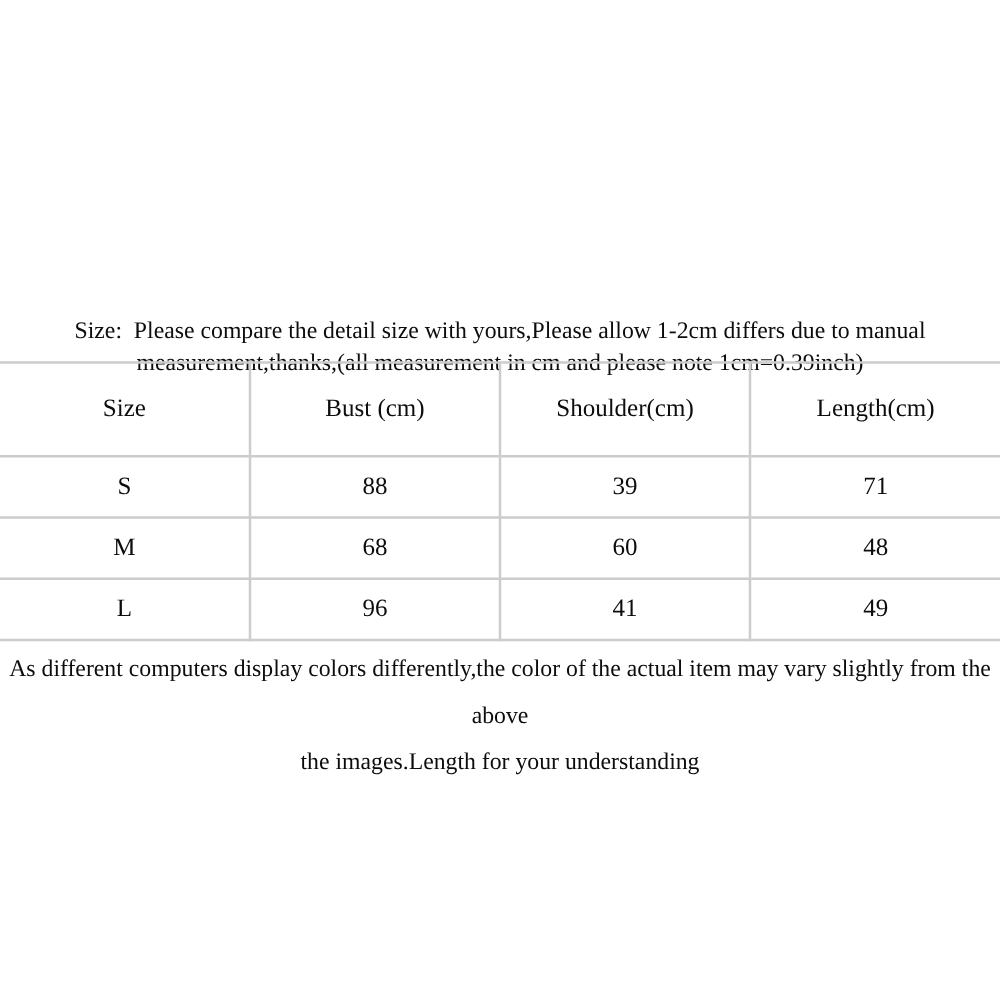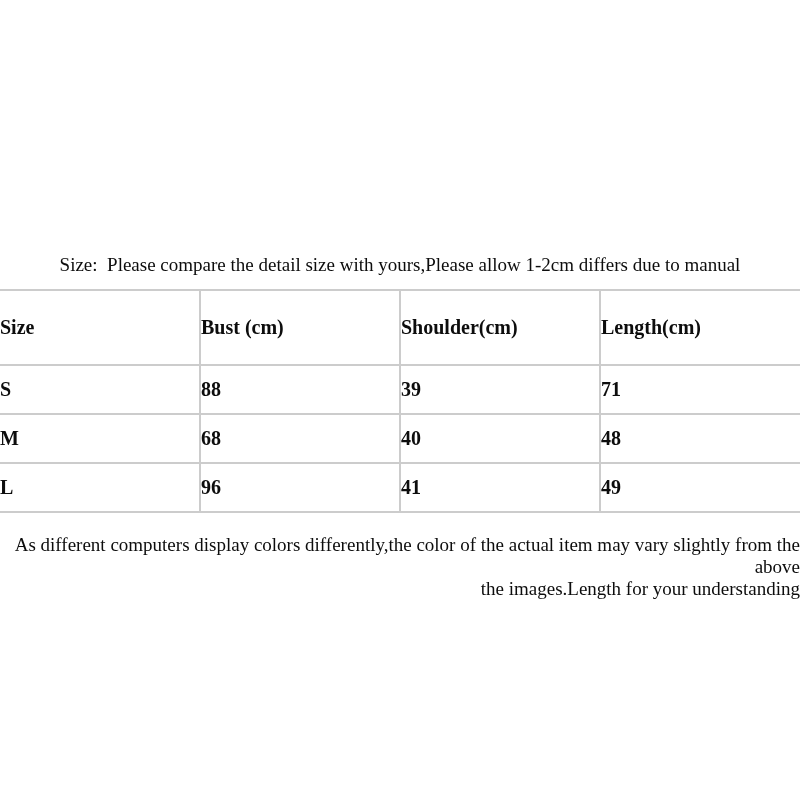--- a/index.html
+++ b/index.html
@@ -23,54 +23,55 @@
     text-align: center;
     font-size: 19px;
     line-height: 26px;
     font-weight: normal;
   }
   .notice .line {
     display: block;
     white-space: pre-wrap;
   }
   .notice-top { top: 233px; }
-  .notice-bottom { top: 515px; line-height: 22px; text-align: right; }
+  .notice-bottom { top: 498px; line-height: 37px; }
 
   table.size-table {
     position: absolute;
     top: 289px;
     left: 0;
     width: 800px;
     border-collapse: collapse;
     table-layout: fixed;
   }
   .size-table th,
   .size-table td {
     border: 2px solid #cccccc;
-    text-align: left;
+    text-align: center;
     vertical-align: middle;
-    font-weight: bold;
+    font-weight: normal;
     font-size: 20px;
     color: #0d0d0d;
     padding: 0;
   }
   .size-table th { height: 73px; }
   .size-table td { height: 47px; }
   .size-table th:first-child,
   .size-table td:first-child { border-left: none; }
   .size-table th:last-child,
   .size-table td:last-child { border-right: none; }
 </style>
 </head>
 <body>
 
 <div class="page">
 
   <p class="notice notice-top">
     <span class="line">Size:  Please compare the detail size with yours,Please allow 1-2cm differs due to manual</span>
+    <span class="line">measurement,thanks,(all measurement in cm and please note 1cm=0.39inch)</span>
   </p>
 
   <table class="size-table">
     <thead>
       <tr>
         <th>Size</th>
         <th>Bust (cm)</th>
         <th>Shoulder(cm)</th>
         <th>Length(cm)</th>
       </tr>
@@ -78,21 +79,21 @@
     <tbody>
       <tr>
         <td>S</td>
         <td>88</td>
         <td>39</td>
         <td>71</td>
       </tr>
       <tr>
         <td>M</td>
         <td>68</td>
-        <td>40</td>
+        <td>60</td>
         <td>48</td>
       </tr>
       <tr>
         <td>L</td>
         <td>96</td>
         <td>41</td>
         <td>49</td>
       </tr>
     </tbody>
   </table>

